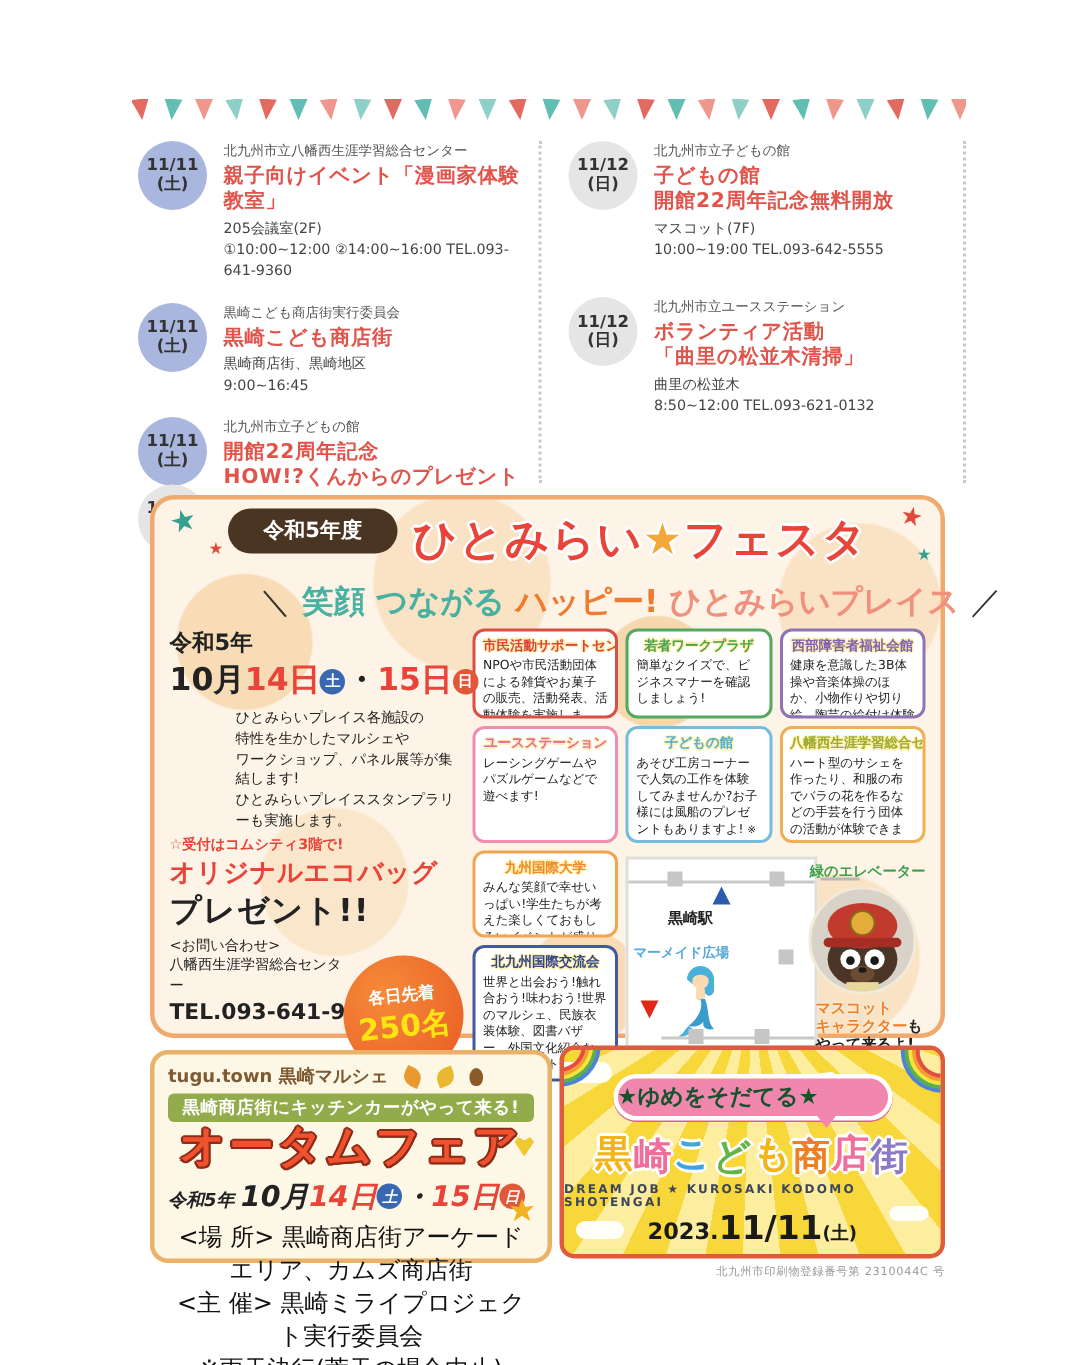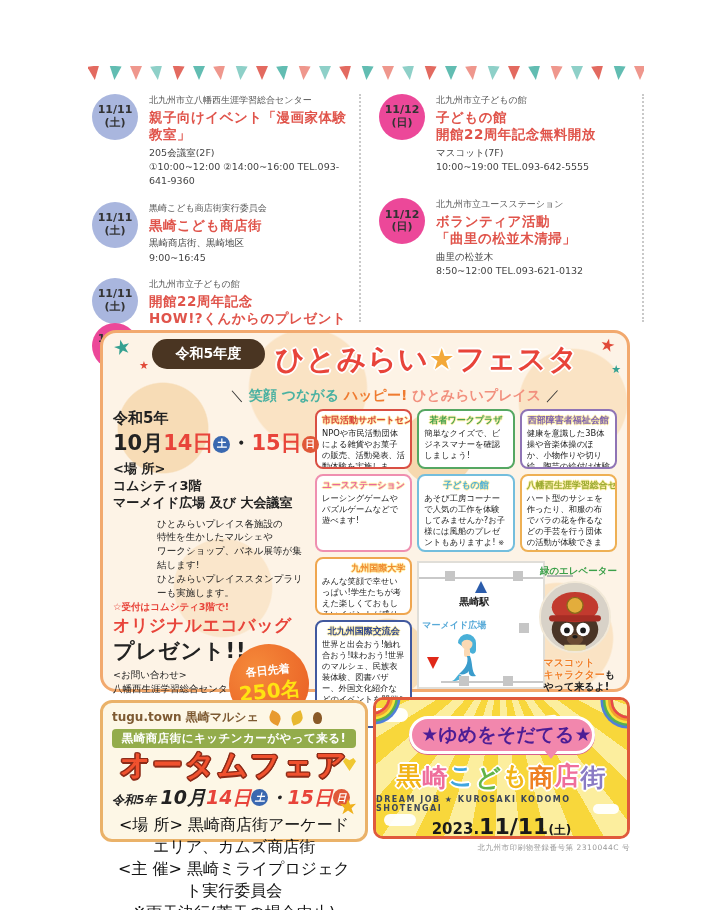--- a/index.html
+++ b/index.html
@@ -20,21 +20,21 @@
   
   .events { position:absolute; left:88px; top:94px; width:556px; height:228px; display:flex; }
   .ev-col { flex:1; }
   .ev-col.lft { padding-right:12px; border-right:2px dotted #c9c9c9; }
   .ev-col.rgt { padding-left:14px; border-right:2px dotted #c9c9c9; padding-right:8px; }
   .event { display:flex; margin-bottom:13px; }
   .date-stack { width:54px; flex:none; display:flex; flex-direction:column; align-items:center; }
   .date-circle { width:46px; height:46px; border-radius:50%; display:flex; flex-direction:column;
                  align-items:center; justify-content:center; font-weight:bold; font-size:11px; line-height:1.15; color:#333; flex:none; }
   .date-circle.sat { background:#a9b6de; }
-  .date-circle.sun { background:#ec4899; }
+  .date-circle.sun { background:#e5e5e5; }
   .date-circle + .date-circle { margin-top:-1px; }
   .ev-body { flex:1; padding-left:7px; }
   .ev-org { font-size:9px; color:#555; margin-bottom:2px; }
   .ev-title { font-size:13.5px; line-height:1.25; font-weight:bold; color:#e0544b; letter-spacing:.5px; }
   .ev-det { font-size:9.5px; color:#444; line-height:1.5; margin-top:3px; }
 
   
   .festa { position:absolute; left:100px; top:330px; width:530px; height:362px;
            border:3px solid #f2a96e; border-radius:16px; padding:6px 10px;
            background-color:#fdf3e6;
@@ -50,21 +50,21 @@
   .year-pill { display:inline-block; background:#4a3522; color:#fff; font-size:14px; font-weight:bold;
                border-radius:17px; padding:6px 24px; vertical-align:11px; margin-right:10px; }
   .festa-title { font-size:29px; font-weight:bold; color:#e8443a; letter-spacing:1px;
     text-shadow:-2px 0 #fff,2px 0 #fff,0 -2px #fff,0 2px #fff,-1px -1px #fff,1px -1px #fff,-1px 1px #fff,1px 1px #fff; }
   .festa-title .star { color:#f3a93a; }
   .deco-star { position:absolute; font-weight:bold; }
   .ds1 { left:0;   top:-4px;  font-size:20px; color:#35a191; transform:rotate(-14deg); }
   .ds2 { left:26px; top:20px; font-size:11px; color:#e14a39; }
   .ds3 { right:2px; top:-4px; font-size:17px; color:#e14a39; transform:rotate(12deg); }
   .ds4 { right:-4px; top:24px; font-size:11px; color:#35a191; }
-  .festa-tagline { text-align:center; font-size:14px; font-weight:bold; margin:0 0 4px; padding-left:60px; white-space:nowrap; }
+  .festa-tagline { text-align:center; font-size:21px; font-weight:bold; margin:0 0 4px; padding-left:60px; white-space:nowrap; }
   .tg-slash { color:#333; font-weight:normal; }
   .tg-a { color:#49b1a1; } .tg-b { color:#ef7b30; } .tg-c { color:#f2907e; }
 
   .festa-body { display:flex; gap:8px; }
   .festa-left { width:194px; flex:none; position:relative; }
   .f-year  { font-size:15px; font-weight:bold; }
   .f-date  { font-size:21px; font-weight:bold; margin-top:1px; white-space:nowrap; }
   .f-date .rd { color:#e8443a; }
   .dow-chip { display:inline-flex; width:17px; height:17px; border-radius:50%; color:#fff; font-size:10px; font-weight:bold;
               align-items:center; justify-content:center; vertical-align:3px; }
@@ -88,32 +88,32 @@
   .fac-name { text-align:center; font-size:9px; font-weight:bold; white-space:nowrap;
     text-shadow:-1px 0 #ffefa8,1px 0 #ffefa8,0 -1px #ffefa8,0 1px #ffefa8; }
   .fac-desc { font-size:8.3px; line-height:1.32; color:#222; margin-top:1px; }
   .fac-note { font-size:7px; }
   .f0 { border-color:#d94f43; } .f0 .fac-name{ color:#d9453c; }
   .f1 { border-color:#55a762; } .f1 .fac-name{ color:#46a14f; }
   .f2 { border-color:#8f74b5; } .f2 .fac-name{ color:#7e62ad; }
   .f3 { border-color:#ef8fb0; } .f3 .fac-name{ color:#e8679e; }
   .f4 { border-color:#74bedd; } .f4 .fac-name{ color:#4fb0d8; }
   .f5 { border-color:#eeb054; } .f5 .fac-name{ color:#9cab31; }
-  .f6 { border-color:#efa64f; } .f6 .fac-name{ color:#ef8a2e;text-align:right; }
+  .f6 { border-color:#efa64f; } .f6 .fac-name{ color:#ef8a2e; }
   .f7 { border-color:#41599f; } .f7 .fac-name{ color:#32488d; }
   .fc1 { grid-column:1; }
   .map-area { grid-column:2/4; grid-row:3/5; position:relative; }
 
   
   .map-box { position:absolute; left:0; top:4px; width:128px; height:128px; background:#fff; border:2px solid #e0ded8; }
   .road { position:absolute; background:#c9c9c9; }
   .bsq { position:absolute; width:10px; height:10px; background:#c6c6c6; }
   .tri-up   { position:absolute; width:0; height:0; border-left:6px solid transparent; border-right:6px solid transparent; border-bottom:12px solid #2b5cab; }
   .tri-down { position:absolute; width:0; height:0; border-left:6px solid transparent; border-right:6px solid transparent; border-top:12px solid #e02818; }
-  .map-station { position:absolute; left:40px; top:32px; font-size:10px; font-weight:bold; color:#222; }
+  .map-station { position:absolute; left:26px; top:32px; font-size:10px; font-weight:bold; color:#222; }
   .map-plaza   { position:absolute; left:3px;  top:56px; font-size:9px;  font-weight:bold; color:#58aad8;
                  text-shadow:0 0 2px #fff; }
   .map-parking { position:absolute; left:2px;  top:110px; font-size:10px; font-weight:normal; color:#222;margin-top:43px; }
   .mermaid-svg { position:absolute; left:30px; top:70px; }
   .elev-label { position:absolute; right:0; top:8px; font-size:9.5px; font-weight:bold; color:#3ca04a; }
   .conn { position:absolute; background:#b8b8b8; }
   .mascot-wrap { position:absolute; right:6px; top:24px; width:72px; height:72px; border-radius:50%;
                  overflow:hidden; border:2px solid #f2e9d8; background:#d8d2c8; }
   .mascot-note { position:absolute; right:2px; top:100px; font-size:10px; font-weight:bold; line-height:1.18; }
   .mascot-note .o { color:#f07f28; text-shadow:0 0 2px #fff; }
@@ -144,21 +144,21 @@
   .kodomo { position:absolute; left:373px; top:697px; width:257px; height:142px; border:3px solid #e05a3c;
             border-radius:10px; background:#fceb90; overflow:hidden; }
   .sunrays { position:absolute; inset:0; background:repeating-conic-gradient(from -90deg at 50% -30%, #f8d73b 0 8deg, #fcee9e 8deg 16deg); }
   .cloud { position:absolute; background:#fff; border-radius:50px; opacity:.95; }
   .rainbow { position:absolute; width:30px; height:30px; border-radius:50%;
              box-shadow:0 0 0 2.5px #e84848,0 0 0 5px #f0a030,0 0 0 7.5px #f6e33c,0 0 0 10px #58b050,0 0 0 12.5px #5080d8; }
   .kcontent { position:relative; z-index:2; }
   .kflag { position:absolute; left:122px; top:2px; transform:rotate(-7deg); background:#f287ad; border:2px solid #fff;
            color:#fff; font-size:8.5px; font-weight:bold; letter-spacing:3px; padding:1px 10px; border-radius:3px; }
   .kbubble { position:relative; margin:16px auto 0; width:186px; background:#f287ad; border:3px solid #fff;
-             border-radius:40px; color:#4c1d95; font-size:19px; font-weight:bold; text-align:right; padding:3px 0;
+             border-radius:40px; color:#14532d; font-size:15px; font-weight:bold; text-align:left; padding:3px 0;
              box-shadow:0 1px 0 #d8608c; }
   .kbubble::after { content:""; position:absolute; right:34px; bottom:-8px; width:0; height:0;
                     border-left:7px solid transparent; border-right:7px solid transparent; border-top:9px solid #f287ad; }
   .ktitle { text-align:center; margin-top:5px; font-size:25px; font-weight:bold; letter-spacing:1px; white-space:nowrap;
     text-shadow:-2px 0 #fff,2px 0 #fff,0 -2px #fff,0 2px #fff,-1px -1px #fff,1px -1px #fff,-1px 1px #fff,1px 1px #fff; }
   .ktitle span { display:inline-block; }
   .ktitle span:nth-child(even){ transform:translateY(2px); }
   .k0{color:#f2b418;} .k1{color:#ef6e9b;} .k2{color:#3fa5e0;} .k3{color:#63b447;}
   .k4{color:#f2b418;} .k5{color:#ef8022;} .k6{color:#ef6e9b;} .k7{color:#8a7bc4;}
   .ksub  { text-align:left; font-size:8px; font-weight:bold; color:#3c4658; letter-spacing:1.5px; margin-top:3px; }
@@ -323,25 +323,20 @@
       <span class="tg-b">ハッピー!</span>
       <span class="tg-c">ひとみらいプレイス</span>
       <span class="tg-slash">／</span>
     </div>
 
     <div class="festa-body">
       <div class="festa-left">
         <div class="f-year">令和5年</div>
         <div class="f-date">
           <span>10月</span><span class="rd">14日</span><span class="dow-chip sat">土</span><span>・</span><span class="rd">15日</span><span class="dow-chip sun">日</span>
-        </div>
-        <div class="f-place">
-          <div>&lt;場 所&gt;</div>
-          <div>コムシティ3階</div>
-          <div>マーメイド広場 及び 大会議室</div>
         </div>
         <div class="f-desc">
           <div>ひとみらいプレイス各施設の</div>
           <div>特性を生かしたマルシェや</div>
           <div>ワークショップ、パネル展等が集結します!</div>
           <div>ひとみらいプレイススタンプラリーも実施します。</div>
         </div>
         <div class="f-note">☆受付はコムシティ3階で!</div>
         <div class="f-prize1">オリジナルエコバッグ</div>
         <div class="f-prize2">プレゼント!!</div>

